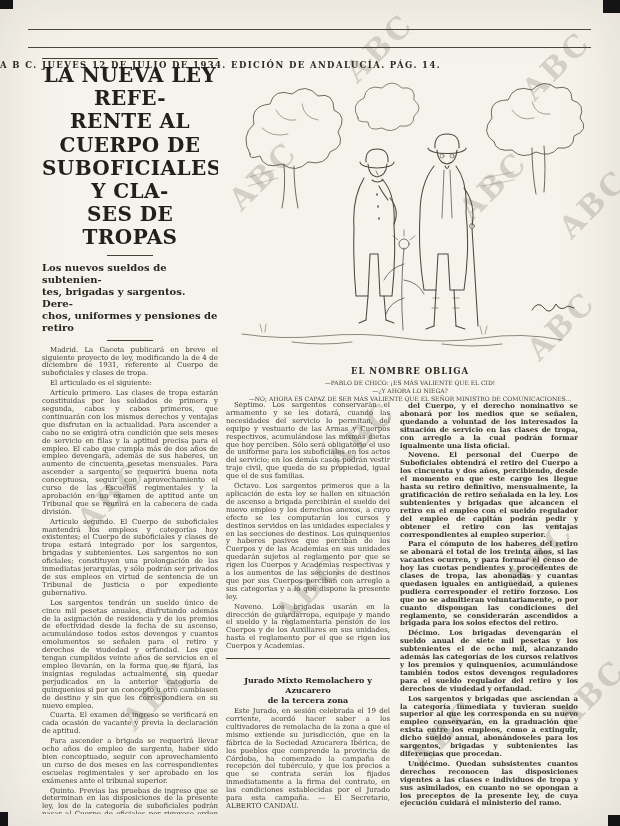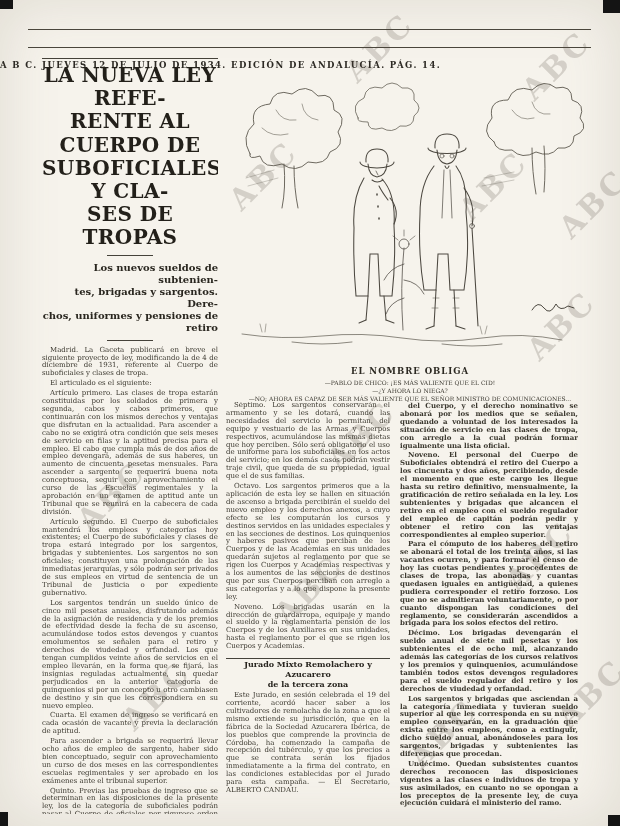--- a/index.html
+++ b/index.html
@@ -26,27 +26,27 @@
     font-size:30px;font-weight:bold;letter-spacing:3px;
     color:rgba(78,72,60,0.20);pointer-events:none;user-select:none;
   }
   .col{
     position:absolute;overflow:hidden;text-align:justify;
     font-size:7px;line-height:1.13;color:#3b382f;
   }
   .col p{margin:0 0 2px;text-indent:8px;}
   .col-toprule{height:1px;background:#45423a;margin:0 0 5px;}
   .headline{font-size:20px;font-weight:bold;line-height:1.16;text-align:center;letter-spacing:0.4px;color:#23201a;}
-  .subhead{font-size:10px;font-weight:bold;line-height:1.22;text-align:right;color:#29261f;}
+  .subhead{font-size:10px;font-weight:bold;line-height:1.22;text-align:left;color:#29261f;}
   .sep{width:46px;height:1px;background:#45423a;margin:5px auto 6px;}
   .cartoon{position:absolute;left:232px;top:58px;width:356px;height:342px;}
   .cartoon svg{display:block;}
   .caption{text-align:center;font-weight:bold;font-size:8.5px;letter-spacing:1px;color:#2c2922;margin-top:12px;}
   .dialogue{text-align:center;font-size:6px;line-height:1.3;margin-top:3px;color:#3a372f;}
-  .boxart{margin-top:7px;border-top:1px solid #45423a;padding-top:0;}
+  .boxart{margin-top:7px;border-top:1px solid #45423a;padding-top:16px;}
   .boxart .title{text-align:center;font-weight:bold;font-size:8px;line-height:1.25;margin-bottom:3px;text-indent:0;color:#28251f;}
   .hl-line{display:block;}
 </style>
 </head>
 <body>
 
 <div class="page">
 
   <div class="corner tl"></div>
   <div class="corner tr"></div>

